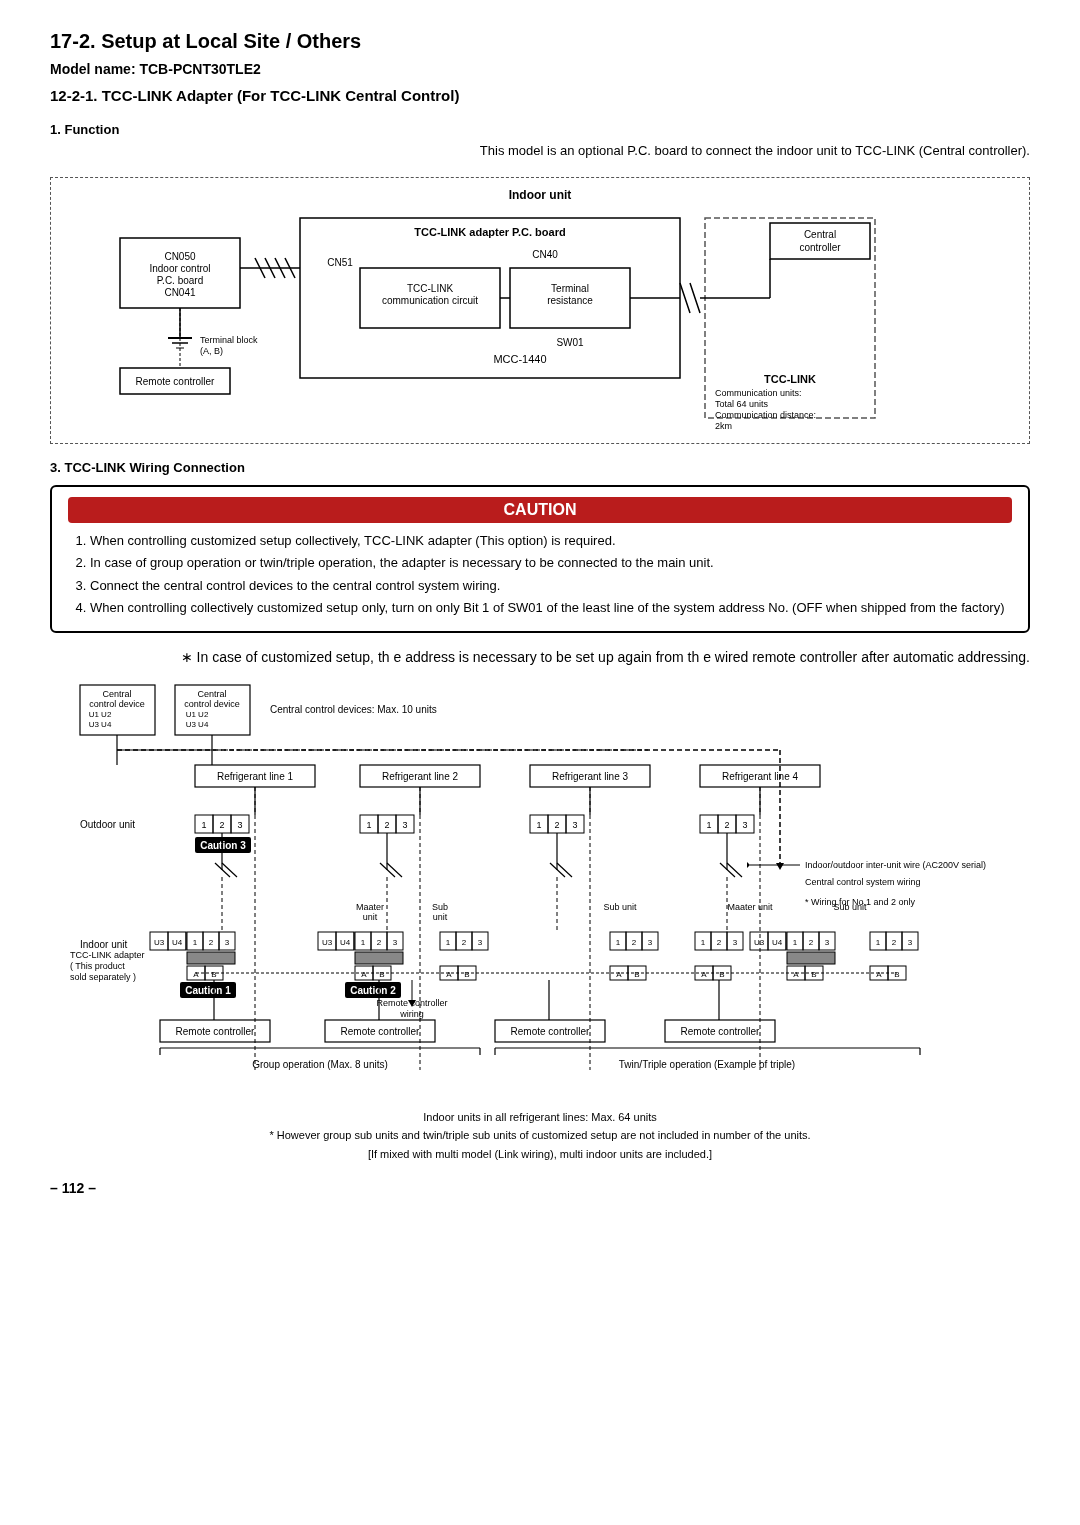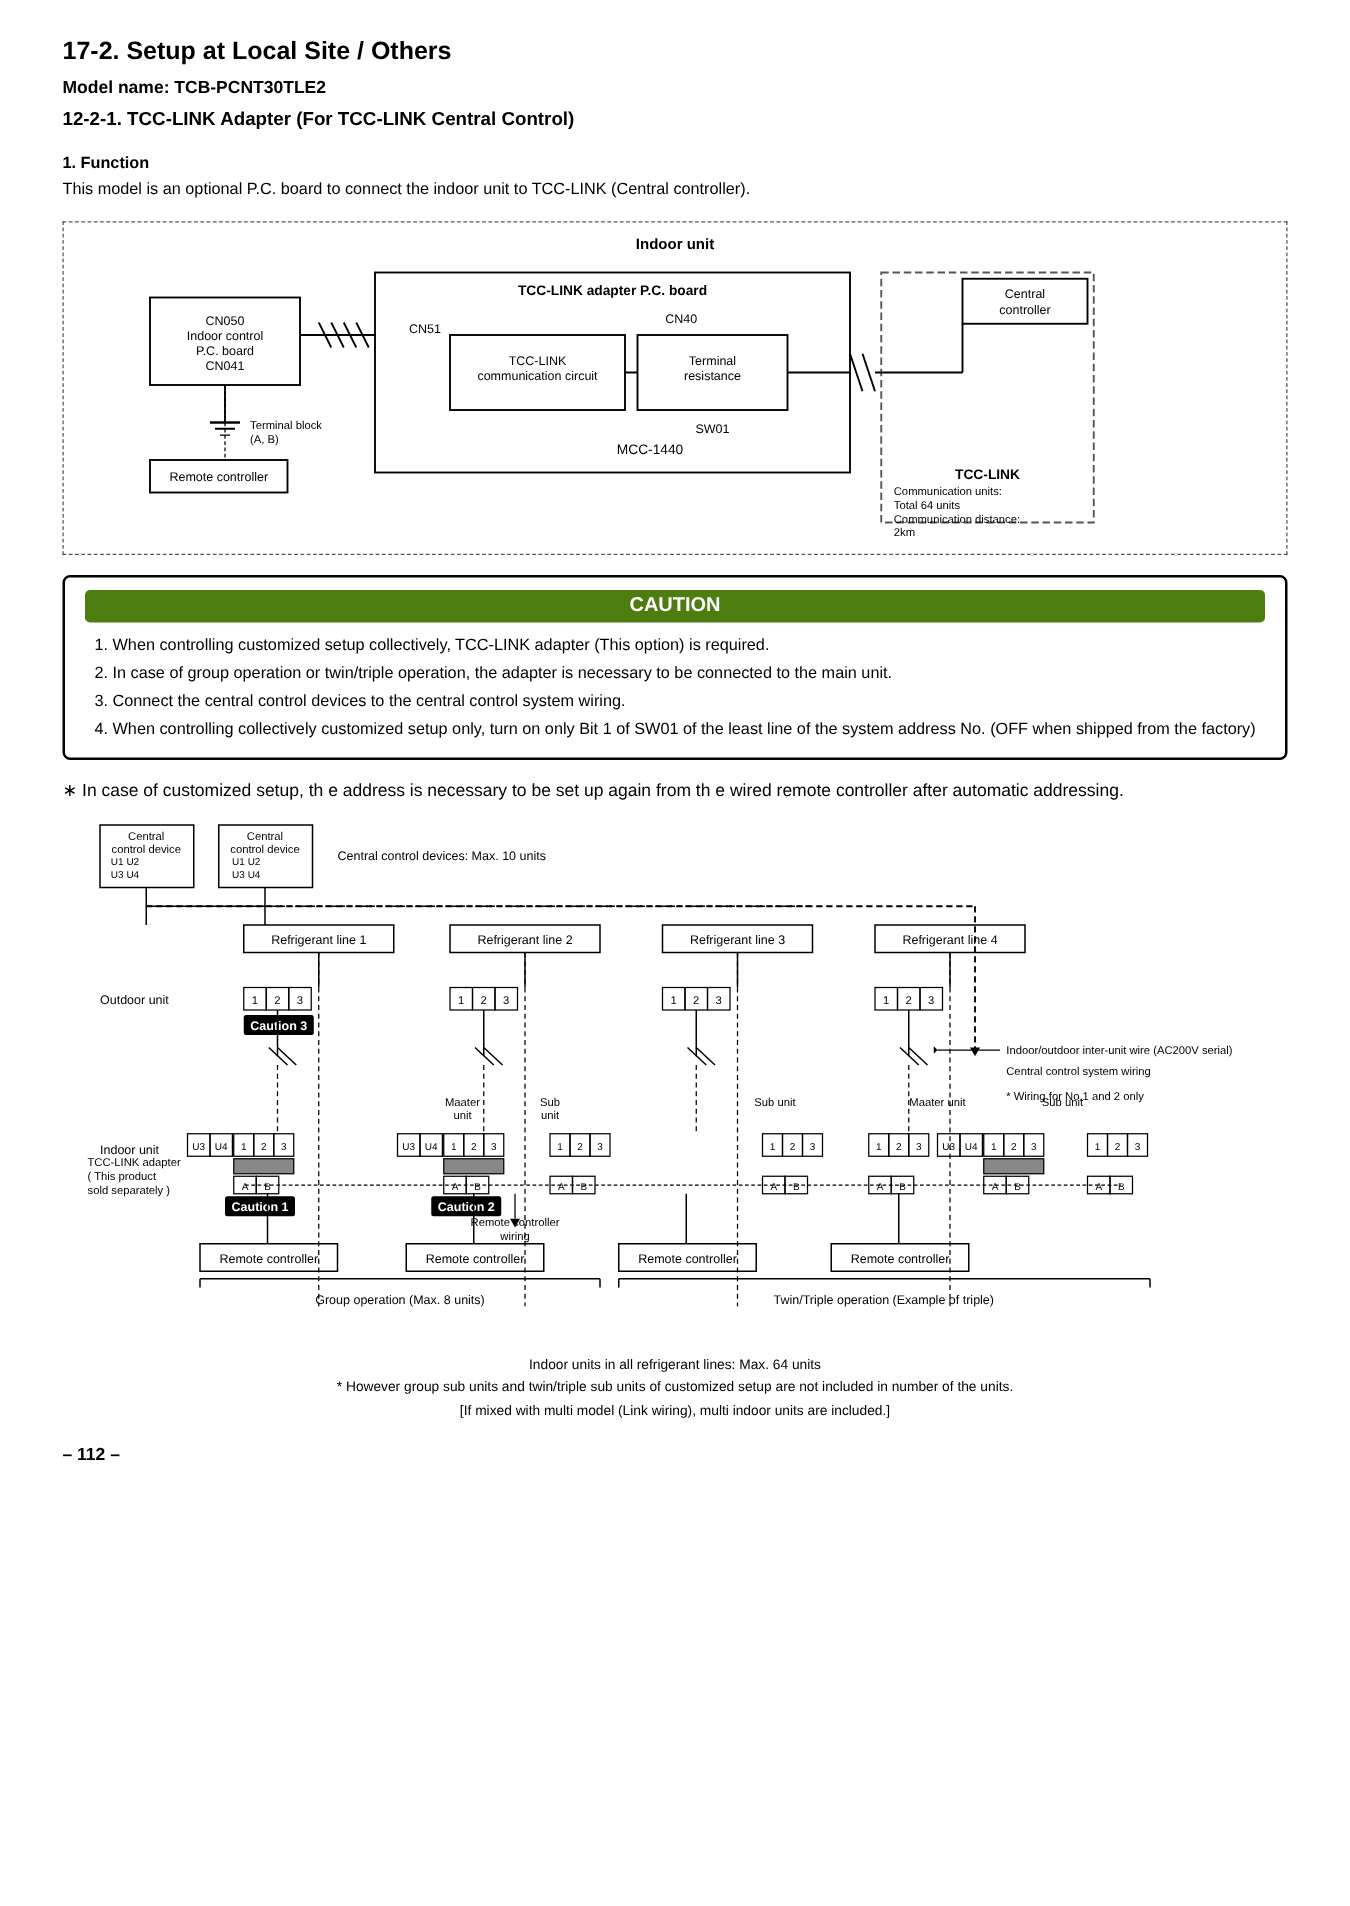--- a/index.html
+++ b/index.html
@@ -10,31 +10,31 @@
       color: #000;
       width: 1080px;
       min-height: 1525px;
       padding: 30px 50px;
     }
     h1 { font-size: 20px; font-weight: bold; margin-bottom: 8px; }
     h2 { font-size: 15px; font-weight: bold; margin-bottom: 18px; }
     .model-name { font-size: 14px; font-weight: bold; margin-bottom: 10px; }
     .section { margin-bottom: 14px; margin-top: 16px; }
     .subsection-title { font-size: 13px; font-weight: bold; margin-bottom: 4px; }
-    p { font-size: 13px; margin-bottom: 6px; line-height: 1.5; }
+    p { font-size: 13px; margin-bottom: 6px; line-height: 1.5; text-align: right; }
     .indoor-unit-label {
       text-align: center;
       font-size: 12px;
       font-weight: bold;
       margin-bottom: 6px;
     }
 
     
     .caution-header {
-      background: #4d7c0f;
+      background: #b91c1c;
       color: #fff;
       text-align: center;
       font-size: 16px;
       font-weight: bold;
       padding: 4px 0;
       border-radius: 4px;
       margin-bottom: 8px;
     }
     .caution-box {
       border: 2px solid #000;
@@ -164,20 +164,21 @@
 
       <rect x="30" y="160" width="110" height="26" fill="none" stroke="#000" stroke-width="1.5"></rect>
       <text x="85" y="177" text-anchor="middle" font-size="10">Remote controller</text>
 
       <line x1="90" y1="100" x2="90" y2="160" stroke="#000" stroke-width="1" stroke-dasharray="3,2"></line>
     </svg>
   </div>
 </div>
 
 <div class="section">
+  <div class="subsection-title">3.  TCC-LINK Wiring Connection</div>
 
   <div class="caution-box">
     <div class="caution-header">CAUTION</div>
     <ol>
       <li>When controlling customized setup collectively, TCC-LINK adapter (This option) is required.</li>
       <li>In case of group operation or twin/triple operation, the adapter is necessary to be connected to the main unit.</li>
       <li>Connect the central control devices to the central control system wiring.</li>
       <li>When controlling collectively customized setup only, turn on only Bit 1 of SW01 of the least line of the system address No. (OFF when shipped from the factory)</li>
     </ol>
   </div>

